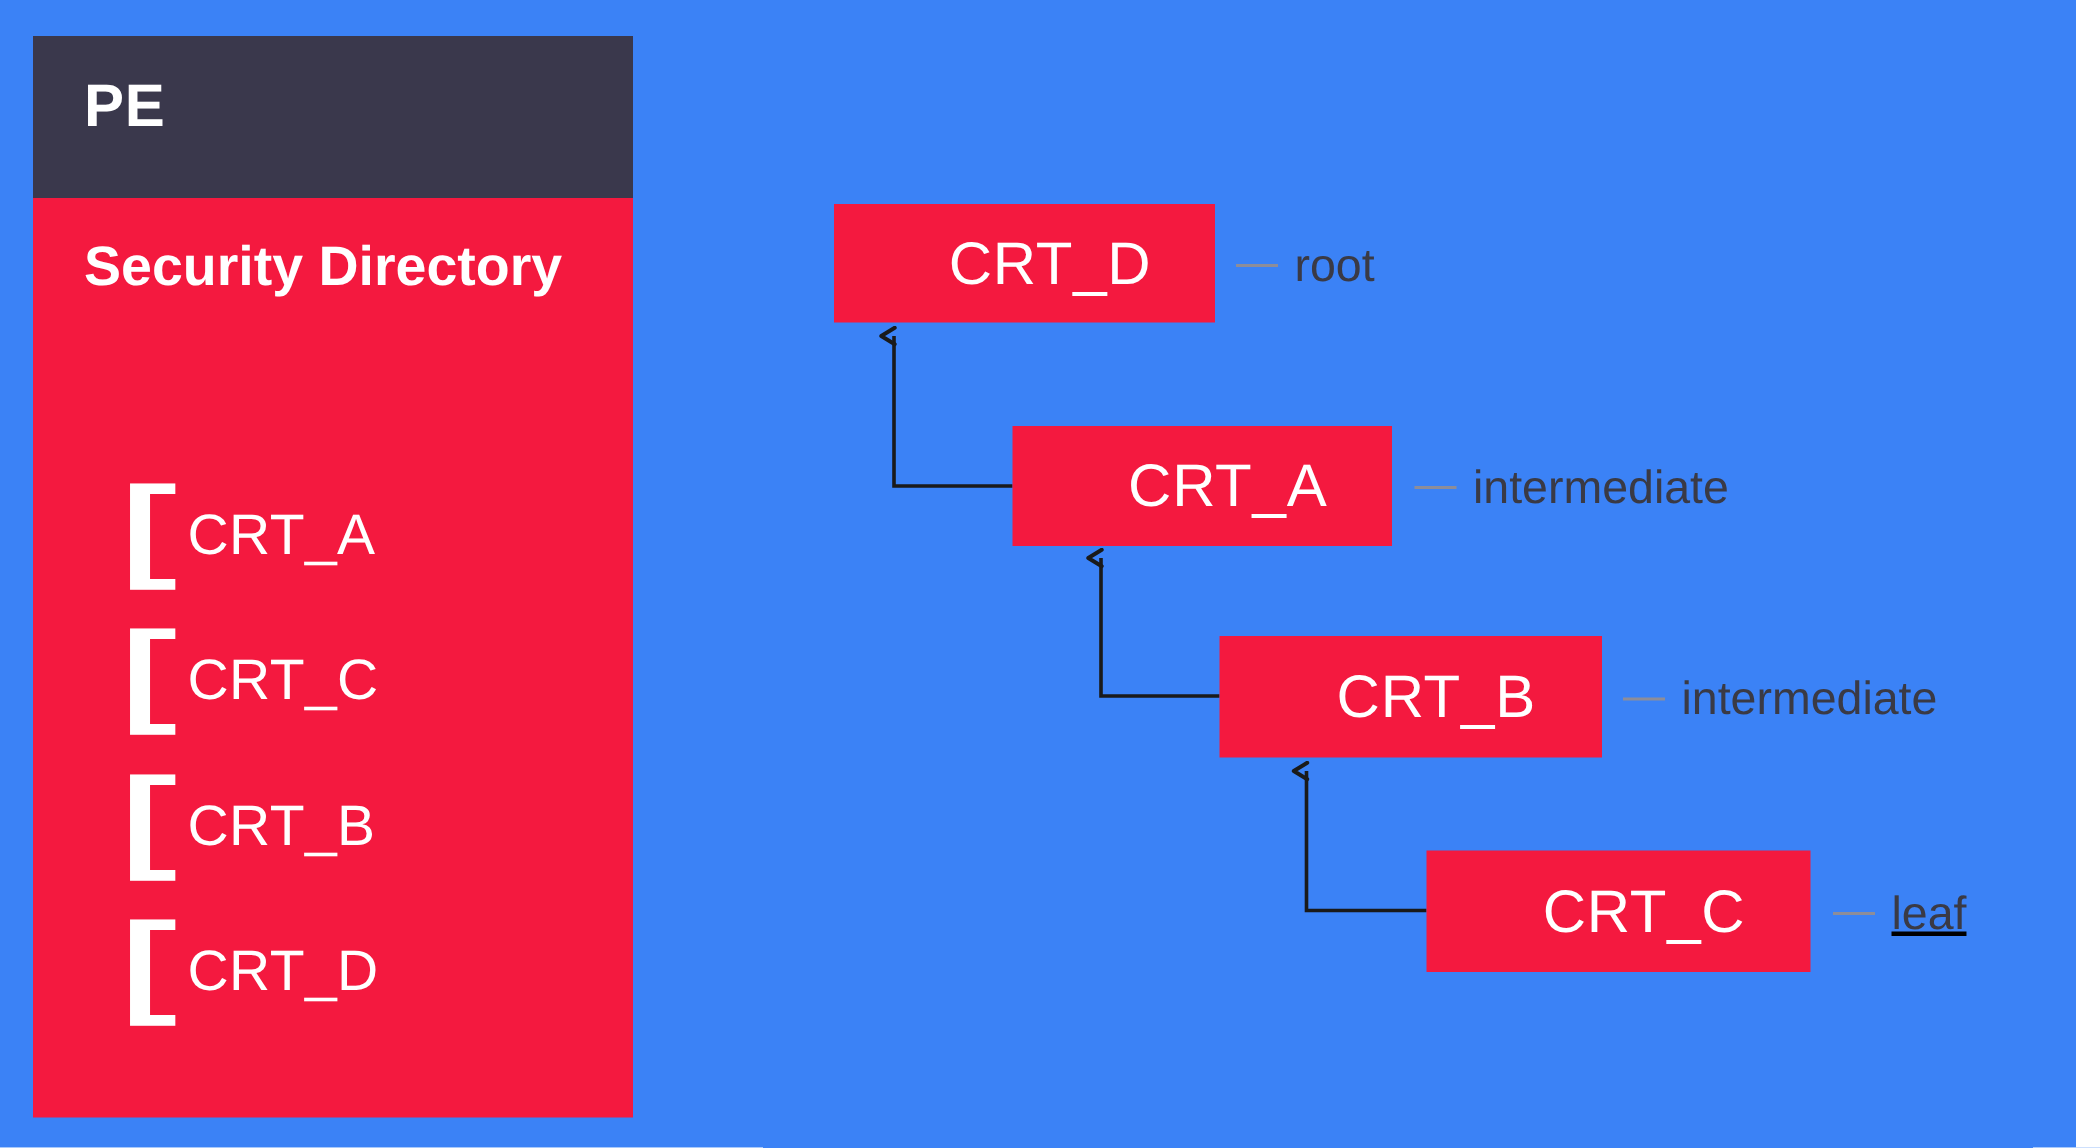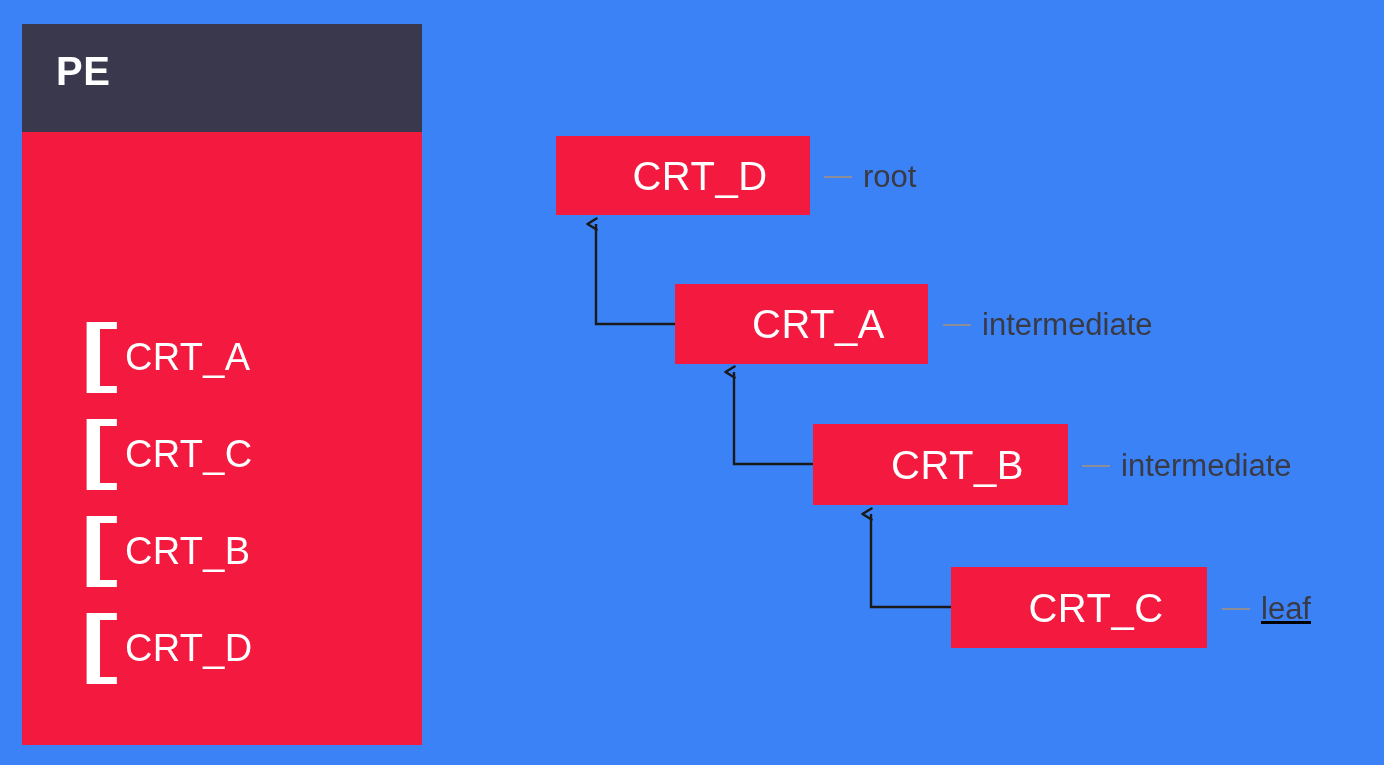--- a/index.html
+++ b/index.html
@@ -168,20 +168,21 @@
 
 <div id="canvas">
 
   <div id="pe-panel">
 
     <div id="pe-header">
       <div id="pe-header-title">PE</div>
     </div>
 
     <div id="pe-body">
+      <div id="sec-dir-title">Security Directory</div>
 
       <ul id="cert-list">
         <li class="cert-item">
           <span class="bracket-icon">[</span>
           <span class="cert-label">CRT_A</span>
         </li>
         <li class="cert-item">
           <span class="bracket-icon">[</span>
           <span class="cert-label">CRT_C</span>
         </li>

